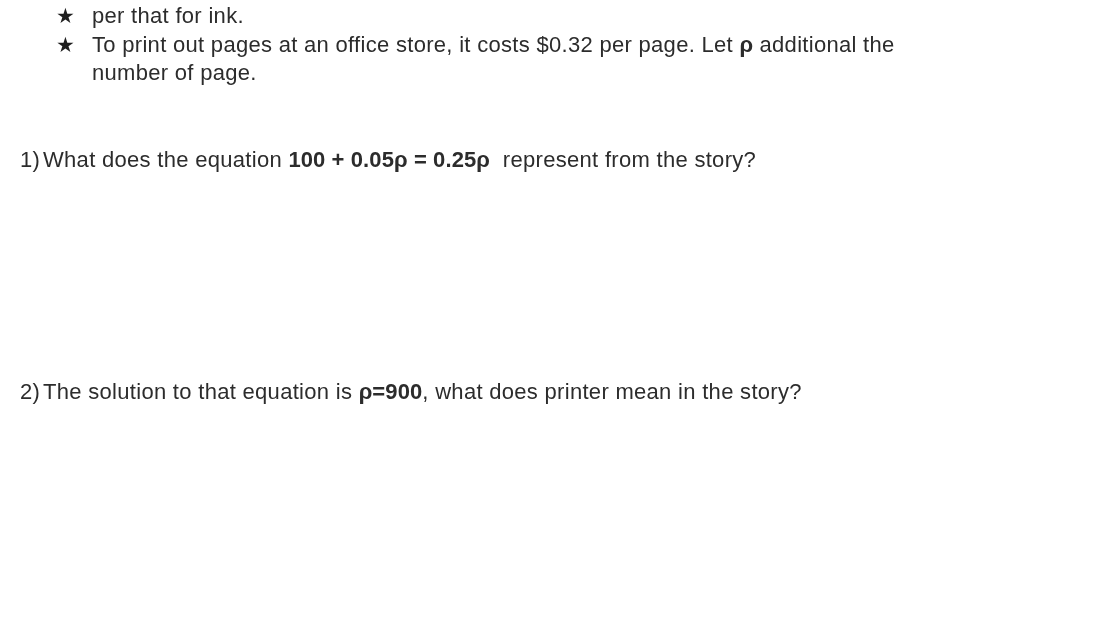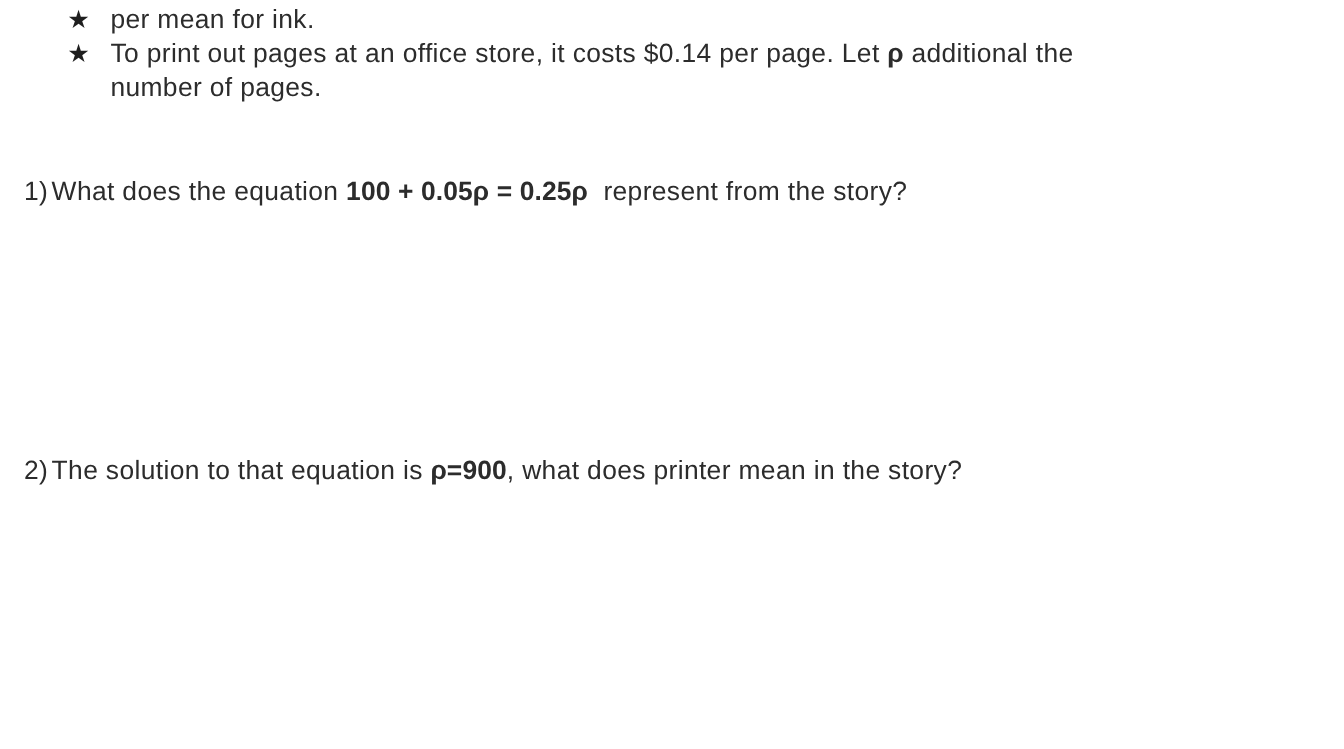--- a/index.html
+++ b/index.html
@@ -69,29 +69,29 @@
 </head>
 <body>
 
 <div class="worksheet">
 
   <ul class="bullet-list">
 
     <li class="bullet-item">
       <span class="star">★</span>
       <div class="bullet-text">
-        <div class="line"><span>per mean for ink.</span></div>
+        <div class="line"><span>per that for ink.</span></div>
       </div>
     </li>
 
     <li class="bullet-item">
       <span class="star">★</span>
       <div class="bullet-text">
-        <div class="line"><span>To print out pages at an office store, it costs $0.14 per page. Let </span><span class="bold">ρ</span><span> additional the</span></div>
-        <div class="line"><span>number of pages.</span></div>
+        <div class="line"><span>To print out pages at an office store, it costs $0.32 per page. Let </span><span class="bold">ρ</span><span> additional the</span></div>
+        <div class="line"><span>number of page.</span></div>
       </div>
     </li>
 
   </ul>
 
   <div class="question" id="question-1">
     <span class="qnum">1)</span>
     <div class="qtext"><span>What does the equation </span><span class="bold">100 + 0.05ρ = 0.25ρ</span><span>  represent from the story?</span></div>
   </div>
 

